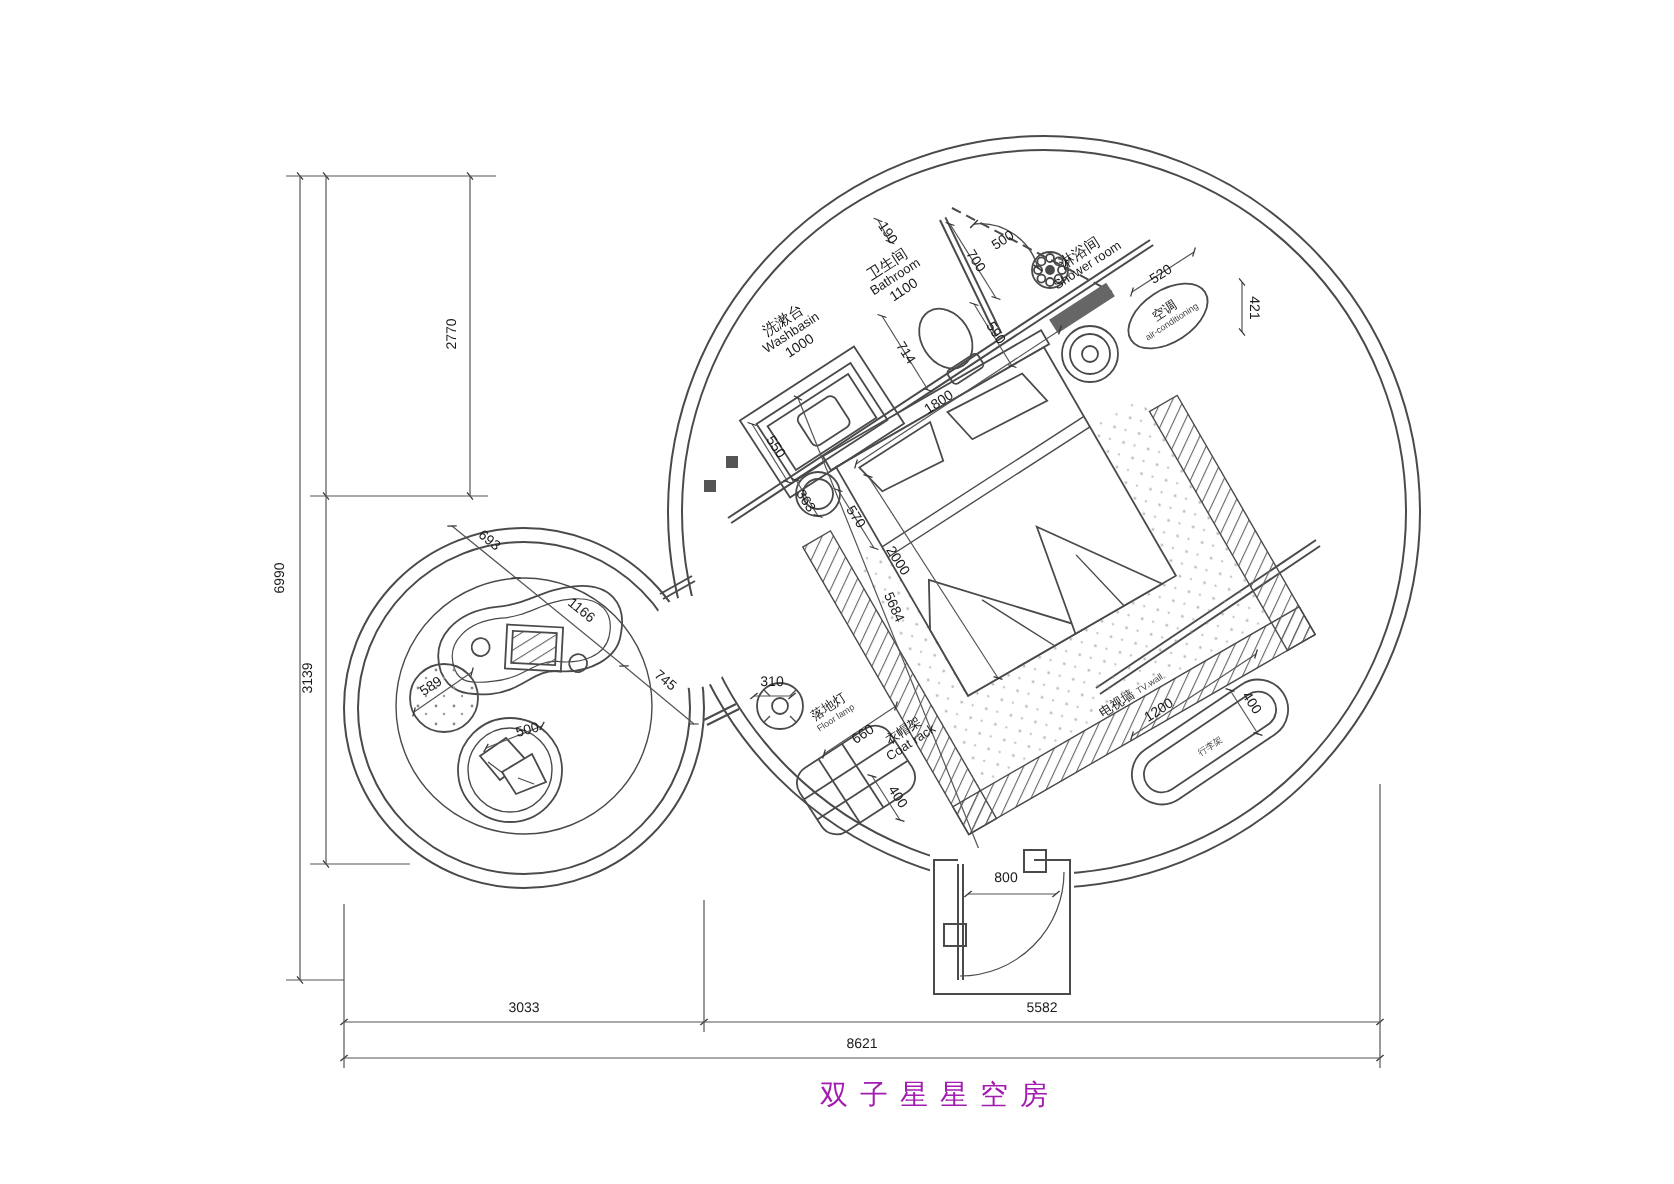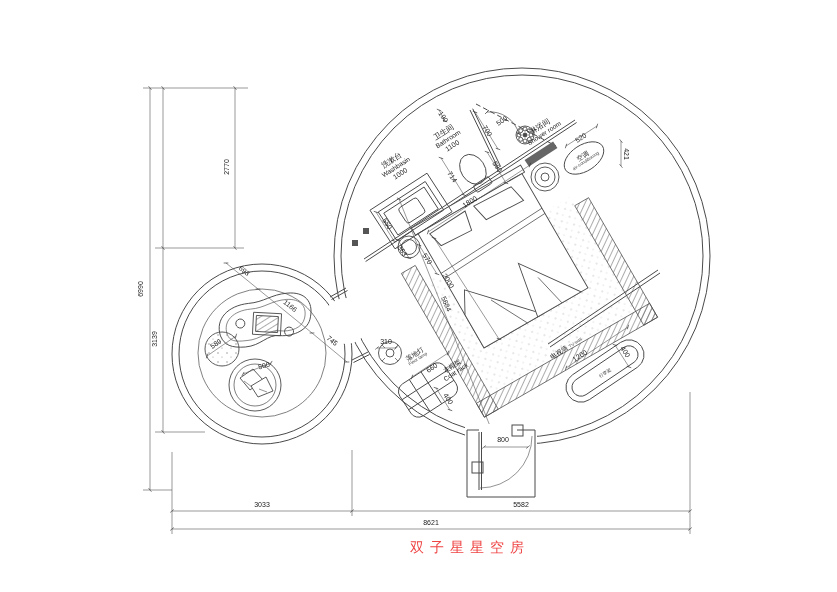--- a/index.html
+++ b/index.html
@@ -7,21 +7,21 @@
          font-family:"Liberation Sans",sans-serif;}
   svg{position:absolute;left:0;top:0;}
   .labels{position:absolute;left:0;top:0;width:837px;height:592px;pointer-events:none;}
   .lbl{position:absolute;white-space:nowrap;color:#1a1a1a;
        font-family:"Liberation Sans",sans-serif;font-size:7px;line-height:1.12;text-align:center;}
   .lbl span{display:block;}
   .cn{font-size:7.5px;}
   .en{font-size:6.5px;}
   .tiny{font-size:4.5px;color:#444;}
   .inl span{display:inline;}
-  .ttl{font-size:14px;letter-spacing:6px;color:#ef4444;}
+  .ttl{font-size:14px;letter-spacing:6px;color:#a21caf;}
 </style>
 </head>
 <body>
 
 <div class="stage">
 
 <svg viewBox="0 0 837 592" width="837" height="592">
   <defs>
     <pattern id="hatch" width="5" height="5" patternUnits="userSpaceOnUse" patternTransform="rotate(55)">
       <line x1="0" y1="0" x2="0" y2="5" stroke="#666" stroke-width="1.1"></line>

